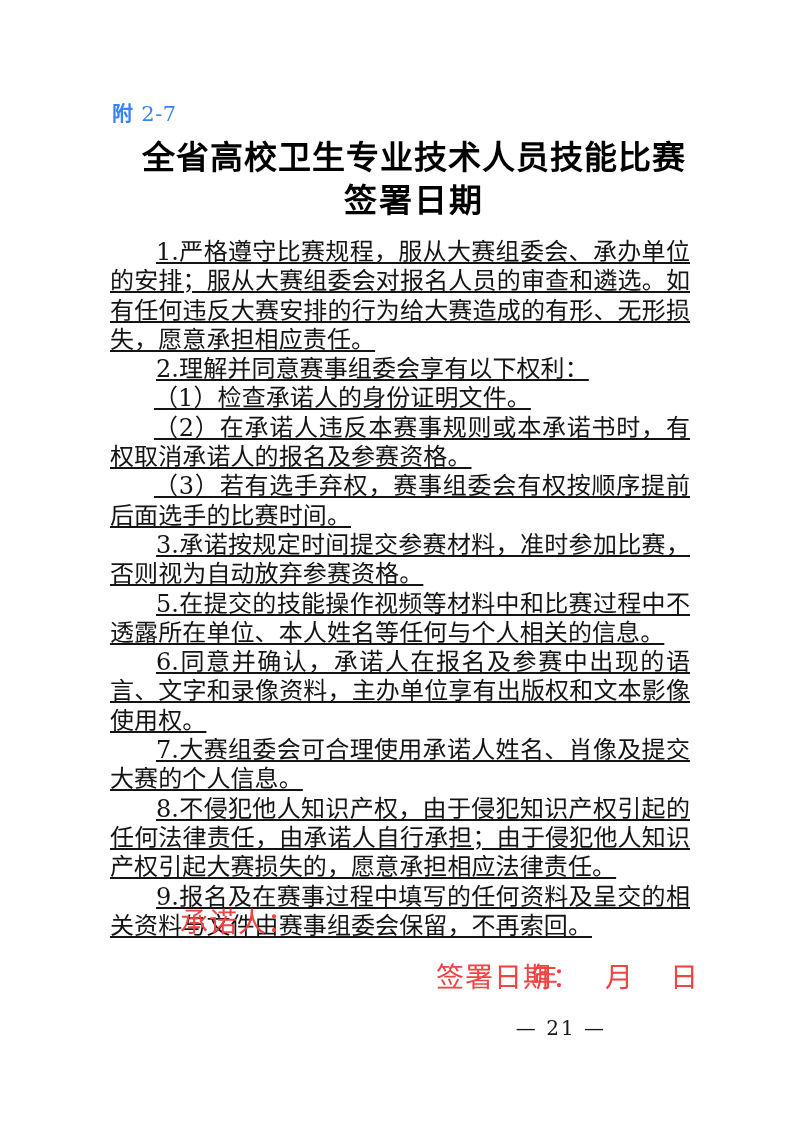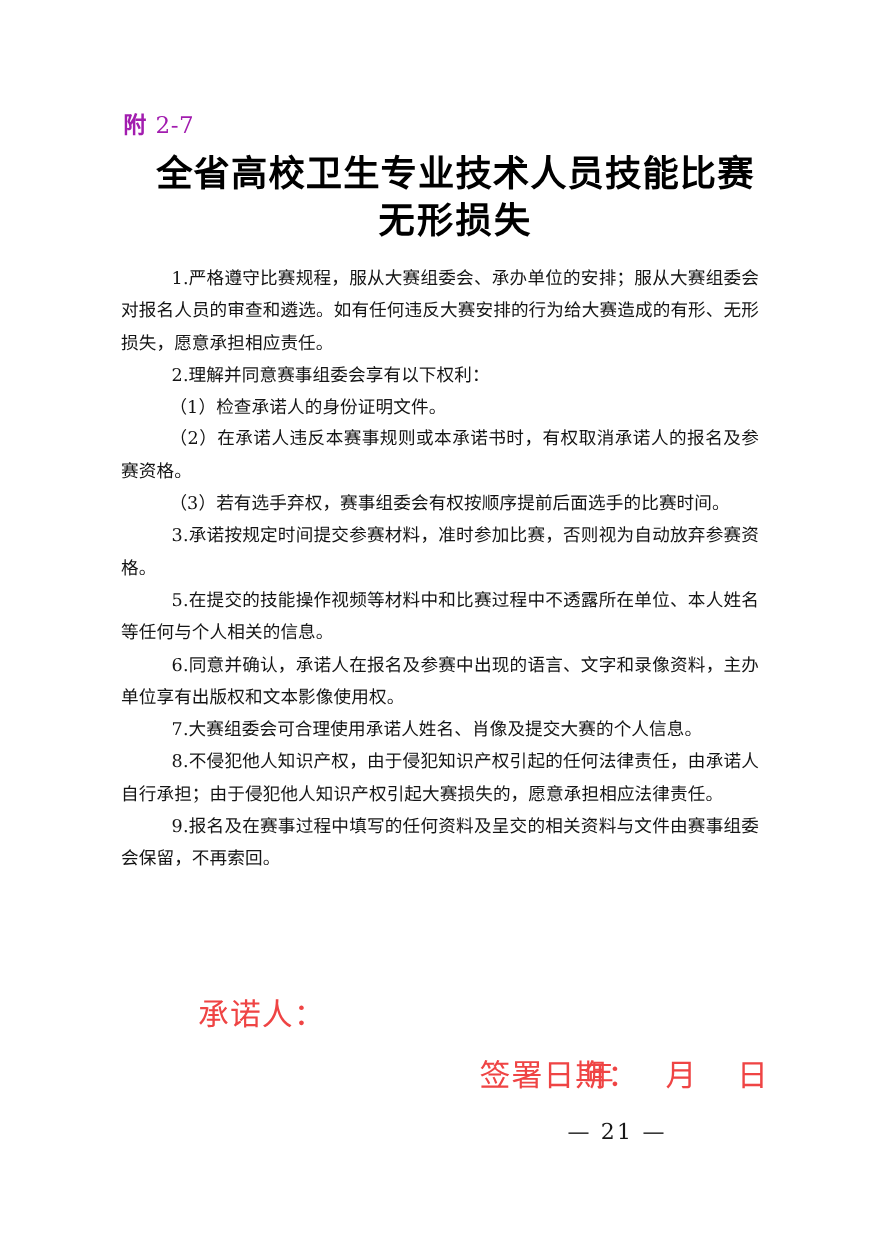--- a/index.html
+++ b/index.html
@@ -25,21 +25,21 @@
   
   .attach-label {
     position: absolute;
     left: 112px;
     top: 100px;
     font-size: 21px;
     line-height: 28px;
     font-weight: 700;
     letter-spacing: 0.5px;
     white-space: nowrap;
-    color: #a21caf;
+    color: #3b82f6;
   }
   .attach-label .num {
     font-weight: 400;
     font-family: "DejaVu Serif", "Liberation Serif", serif;
   }
 
   
   .doc-title {
     position: absolute;
     left: 0;
@@ -63,28 +63,29 @@
   }
 
   
   .body-block {
     position: absolute;
     left: 110px;
     top: 238px;
     width: 580px;
   }
   .para {
-    font-size: 16px;
+    font-size: 24px;
     line-height: 29.3px;
     text-align: justify;
     text-align-last: left;
     text-justify: inter-character;
     margin: 0;
     color: #141414;
     letter-spacing: 0.1px;
+    text-decoration: underline;
   }
   .para.indent2 { text-indent: 46px; }
   .para.indent-sub { text-indent: 44px; }
 
   
   .sign-block {
     position: absolute;
     left: 110px;
     top: 908px;
     width: 590px;
@@ -128,21 +129,21 @@
 
 <div class="page">
 
   <div class="attach-label">
     <span>附</span>
     <span class="num">2-7</span>
   </div>
 
   <div class="doc-title">
     <span class="tline tline1">全省高校卫生专业技术人员技能比赛</span>
-    <span class="tline tline2">无形损失</span>
+    <span class="tline tline2">签署日期</span>
   </div>
 
   <div class="body-block">
     <p class="para indent2">1.严格遵守比赛规程，服从大赛组委会、承办单位的安排；服从大赛组委会对报名人员的审查和遴选。如有任何违反大赛安排的行为给大赛造成的有形、无形损失，愿意承担相应责任。</p>
     <p class="para indent2">2.理解并同意赛事组委会享有以下权利：</p>
     <p class="para indent-sub">（1）检查承诺人的身份证明文件。</p>
     <p class="para indent-sub">（2）在承诺人违反本赛事规则或本承诺书时，有权取消承诺人的报名及参赛资格。</p>
     <p class="para indent-sub">（3）若有选手弃权，赛事组委会有权按顺序提前后面选手的比赛时间。</p>
     <p class="para indent2">3.承诺按规定时间提交参赛材料，准时参加比赛，否则视为自动放弃参赛资格。</p>
     <p class="para indent2">5.在提交的技能操作视频等材料中和比赛过程中不透露所在单位、本人姓名等任何与个人相关的信息。</p>

